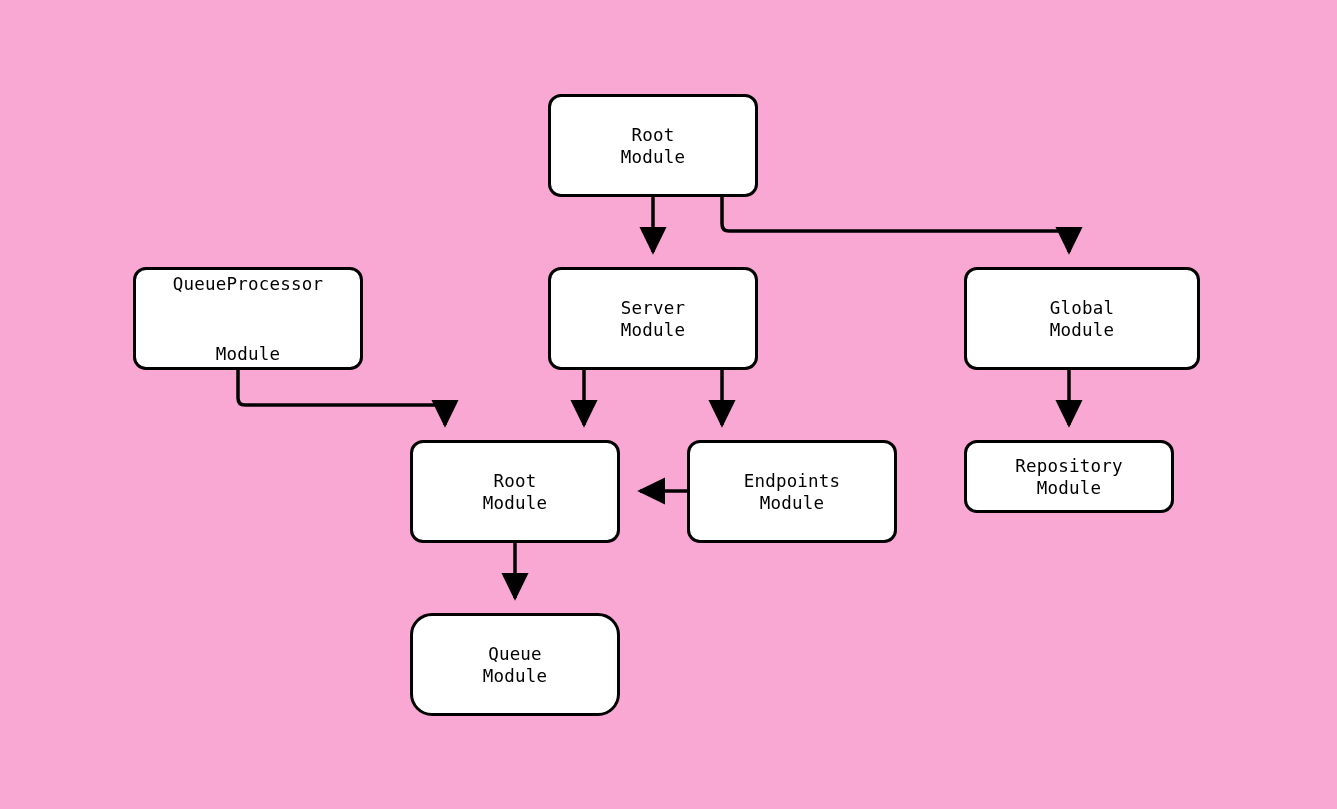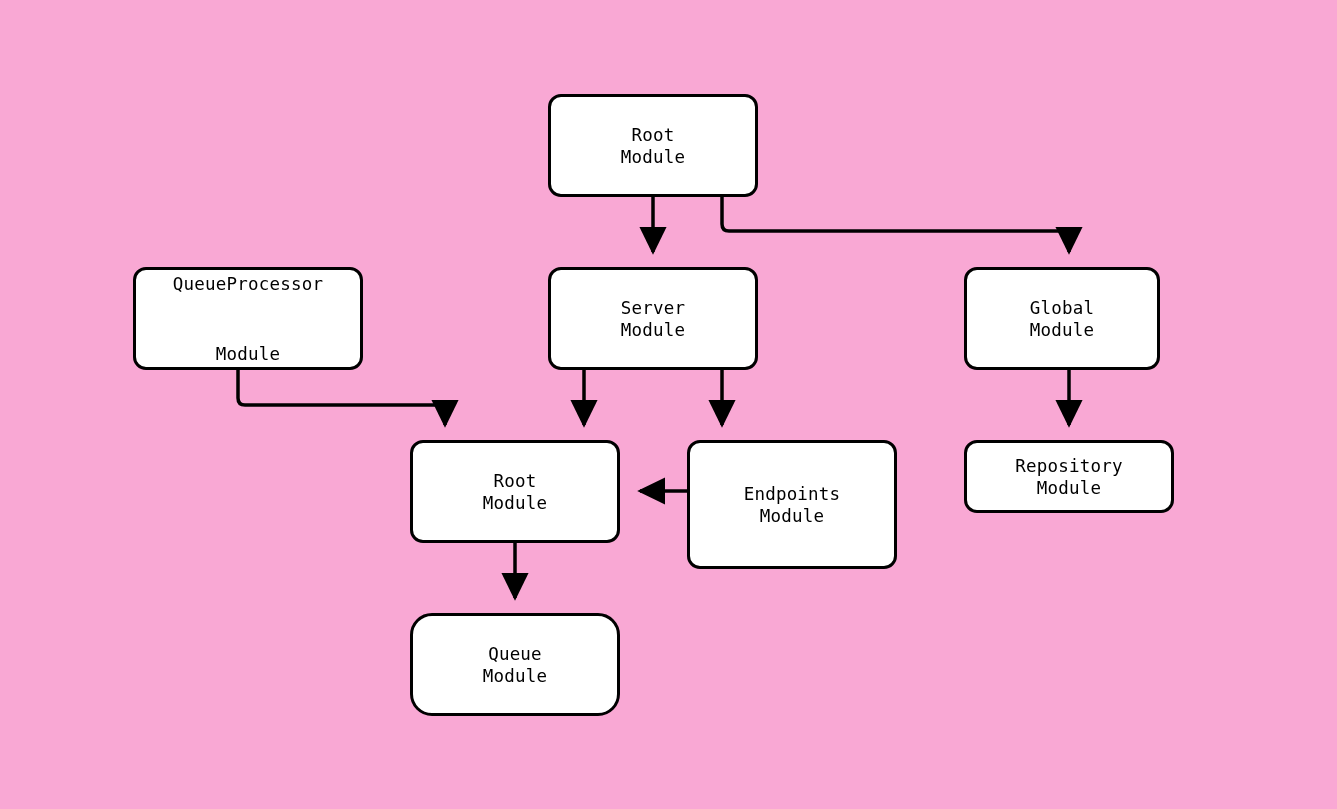--- a/index.html
+++ b/index.html
@@ -85,31 +85,31 @@
     <div class="node" style="left:133px; top:267px; width:230px; height:103px;gap:48px;">
       <div class="node-line">QueueProcessor</div>
       <div class="node-line">Module</div>
     </div>
 
     <div class="node" style="left:548px; top:267px; width:210px; height:103px;">
       <div class="node-line">Server</div>
       <div class="node-line">Module</div>
     </div>
 
-    <div class="node" style="left:964px; top:267px; width:196px; height:103px;">
+    <div class="node" style="left:964px; top:267px; width:236px; height:103px;">
       <div class="node-line">Global</div>
       <div class="node-line">Module</div>
     </div>
 
     <div class="node" style="left:410px; top:440px; width:210px; height:103px;">
       <div class="node-line">Root</div>
       <div class="node-line">Module</div>
     </div>
 
-    <div class="node" style="left:687px; top:440px; width:210px; height:129px;">
+    <div class="node" style="left:687px; top:440px; width:210px; height:103px;">
       <div class="node-line">Endpoints</div>
       <div class="node-line">Module</div>
     </div>
 
     <div class="node" style="left:964px; top:440px; width:210px; height:73px;">
       <div class="node-line">Repository</div>
       <div class="node-line">Module</div>
     </div>
 
     <div class="node" style="left:410px; top:613px; width:210px; height:103px;border-radius:22px;">

